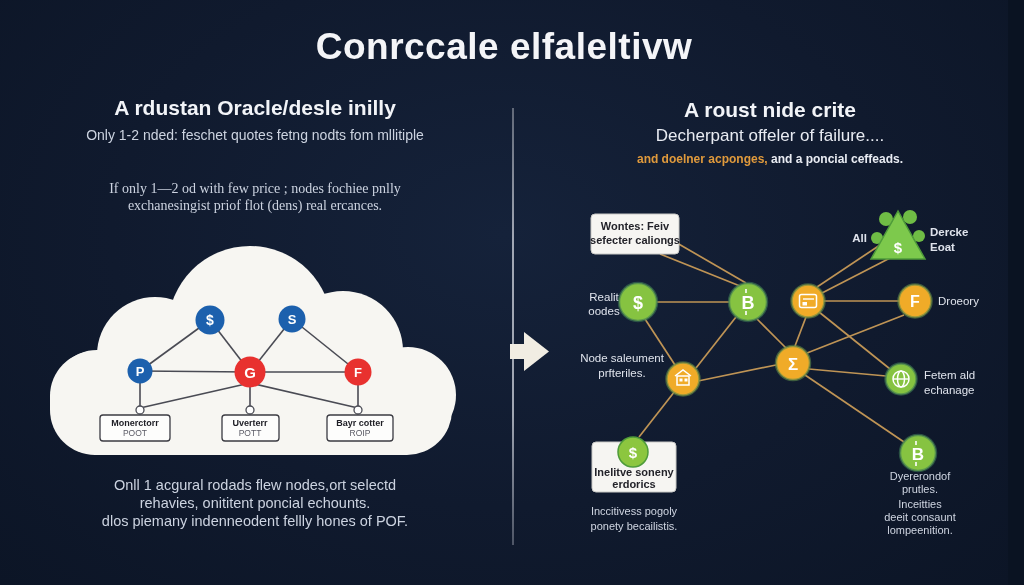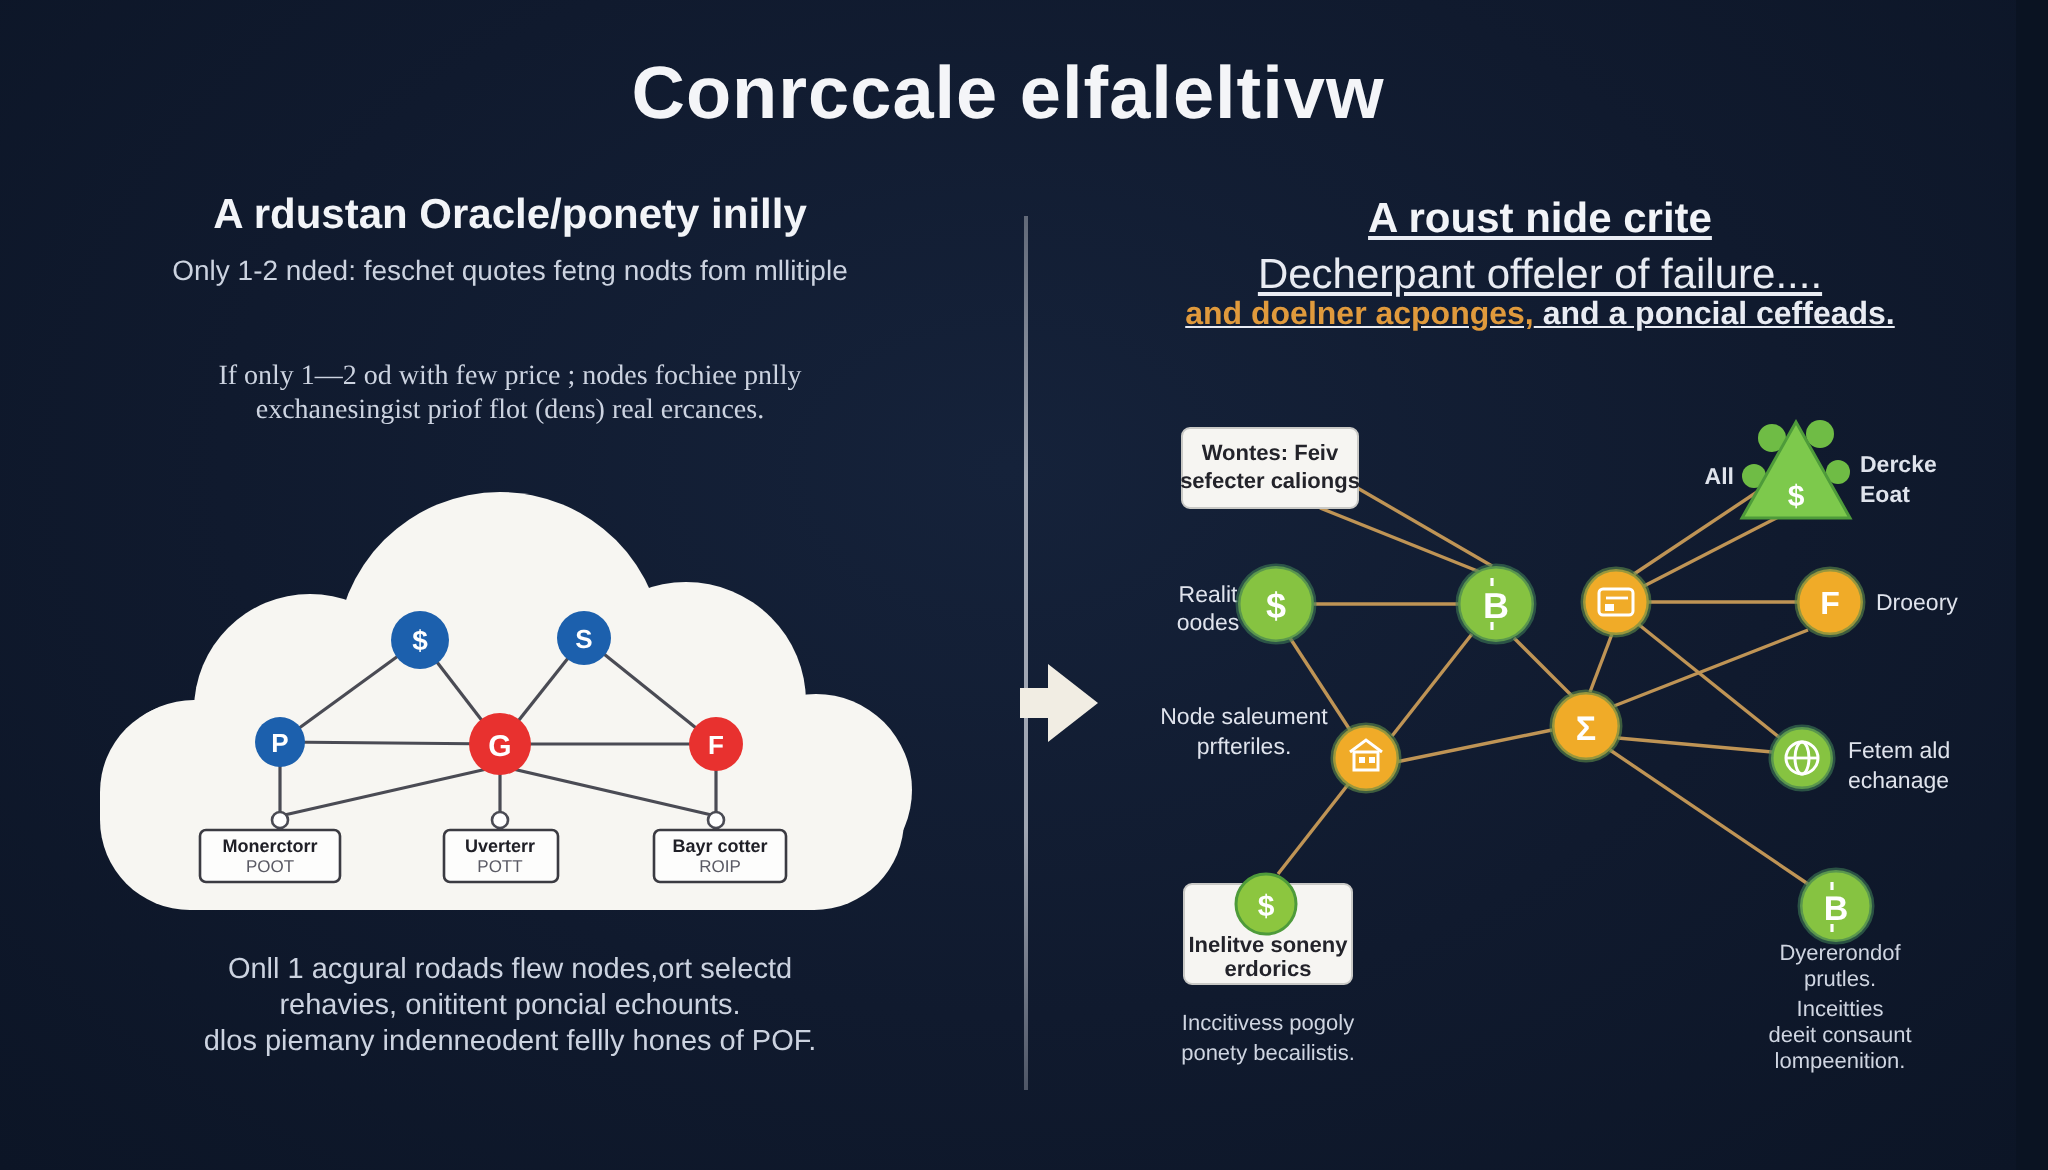--- a/index.html
+++ b/index.html
@@ -7,25 +7,25 @@
     position:relative;width:1008px;height:585px;overflow:hidden;
     background:radial-gradient(ellipse at 50% 40%, #15223a 0%, #101a2e 55%, #0c1526 100%);
     font-family:"Liberation Sans", sans-serif;color:#e9ecf3;
   }
   .title{
     position:absolute;top:26px;left:0;width:100%;text-align:center;margin:0;
     font-size:37px;font-weight:bold;color:#f4f5f8;letter-spacing:.5px;
   }
   .col{position:absolute;text-align:center;}
   .col-left{left:18px;width:474px;}
-  .col-right{left:534px;width:472px;text-decoration:underline;}
+  .col-right{left:534px;width:472px;}
   .h2{font-size:21px;font-weight:bold;color:#f2f4f8;margin:0;}
   .body-line{font-size:14px;line-height:17px;color:#ccd3e0;}
-  .sub-line{font-size:21px;color:#e8ebf2;}
-  .tiny-line{font-size:16px;font-weight:bold;}
+  .sub-line{font-size:17px;color:#e8ebf2;}
+  .tiny-line{font-size:12px;font-weight:bold;}
   .orange{color:#e09a3c;}
   .white-part{color:#e9ecf3;}
   .footer-line{font-size:14.5px;line-height:18px;color:#ccd3e0;}
   .divider{
     position:absolute;left:512px;top:108px;width:2px;height:437px;
     background:linear-gradient(#6f7684,#b9bec9 30%,#b9bec9 70%,#596070);opacity:.85;
   }
   .arrow-wrap{position:absolute;left:505px;top:328px;}
   svg text{font-family:"Liberation Sans", sans-serif;}
   .node-letter{fill:#ffffff;font-weight:bold;}
@@ -41,21 +41,21 @@
   .icon-stroke{stroke:#ffffff;stroke-width:1.5;fill:none;}
 </style>
 </head>
 <body>
 
 <div class="canvas">
 
   <h1 class="title">Conrccale elfaleltivw</h1>
 
   <div class="col col-left" style="top:96px;">
-    <p class="h2">A rdustan Oracle/ponety inilly</p>
+    <p class="h2">A rdustan Oracle/desle inilly</p>
   </div>
   <div class="col col-left" style="top:127px;">
     <div class="body-line">Only 1-2 nded: feschet quotes fetng nodts fom mllitiple</div>
   </div>
   <div class="col col-left" style="top:180px;font-family:Liberation Serif, serif;">
     <div class="body-line">If only 1—2 od with few price ; nodes fochiee pnlly</div>
     <div class="body-line">exchanesingist priof flot (dens) real ercances.</div>
   </div>
 
   <svg style="position:absolute;left:35px;top:243px;" width="430" height="218" viewBox="0 0 430 218">

